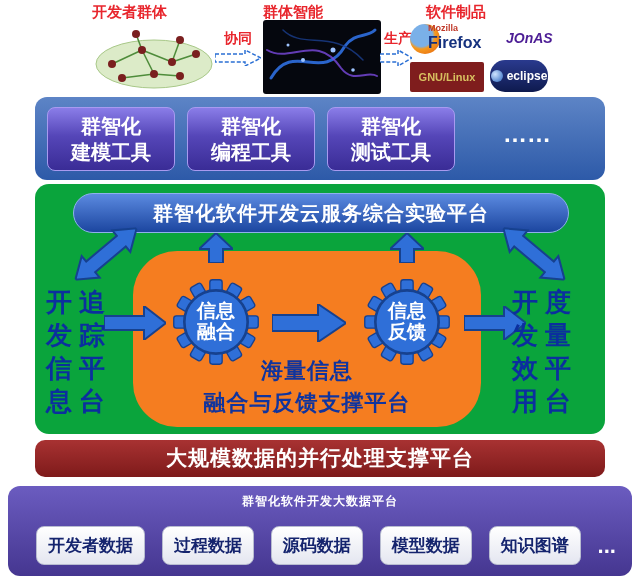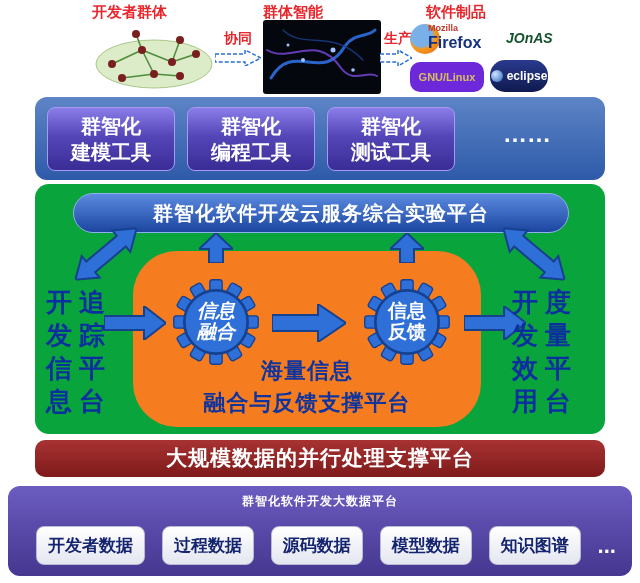--- a/index.html
+++ b/index.html
@@ -29,21 +29,21 @@
   .purple-band{background:linear-gradient(180deg,#6b5cc0,#453690);border-radius:12px;}
   .purple-title{position:absolute;left:0;top:7px;width:100%;text-align:center;color:#ffffff;
                 font-weight:bold;font-size:12px;letter-spacing:1px;}
   .data-row{position:absolute;left:16px;right:16px;top:40px;display:flex;gap:9px;
             align-items:center;justify-content:space-between;padding-left:12px;}
   .data-box{background:linear-gradient(#ffffff,#e4e6f0);border-radius:8px;border:1px solid #b8bcd0;
             color:#15246e;font-weight:bold;font-size:17px;padding:7px 11px;white-space:nowrap;}
   .data-more{color:#ffffff;font-weight:bold;font-size:22px;}
   .firefox-circle{width:30px;height:30px;border-radius:50%;
             background:radial-gradient(circle at 38% 38%,#7ab0e8 0%,#7ab0e8 42%,#f59a1f 52%,#e2590b 100%);}
-  .gnu-box{width:74px;height:30px;background:#6d28d9;border-radius:10px;display:flex;
+  .gnu-box{width:74px;height:30px;background:#7f1d1d;border-radius:2px;display:flex;
            align-items:center;justify-content:center;color:#d8c060;font-weight:bold;font-size:11px;}
   .eclipse-box{width:58px;height:32px;border-radius:15px;display:flex;align-items:center;
            justify-content:center;gap:4px;background:linear-gradient(180deg,#2a3a8e,#0e1a4e);}
   .eclipse-sphere{width:12px;height:12px;border-radius:50%;display:inline-block;
            background:radial-gradient(circle at 35% 35%,#cfe4ff,#5a8ad0 70%,#2a4a8e);}
 </style>
 </head>
 <body>
 
 <div class="canvas">
@@ -124,21 +124,21 @@
   <svg class="abs" style="left:380px;top:50px;" width="32" height="16">
     <polygon points="0,4 18,4 18,0 32,8 18,16 18,12 0,12" fill="#ffffff" stroke="#2a6fd4" stroke-width="1.5" stroke-dasharray="4 2"></polygon>
   </svg>
 
   <div class="abs" style="left:410px;top:18px;width:132px;height:78px;">
     <div class="firefox-circle" style="position:absolute;left:0;top:6px;"></div>
     <div style="position:absolute;left:18px;top:6px;line-height:1.1;">
       <div style="font-size:9px;color:#c03a2a;font-weight:bold;">Mozilla</div>
       <div style="font-size:16px;color:#15317e;font-weight:bold;">Firefox</div>
     </div>
-    <div style="position:absolute;left:96px;top:12px;font-size:14px;font-style:italic;font-weight:bold;color:#14532d;">JOnAS</div>
+    <div style="position:absolute;left:96px;top:12px;font-size:14px;font-style:italic;font-weight:bold;color:#4c1d95;">JOnAS</div>
     <div class="gnu-box" style="position:absolute;left:0;top:44px;">
       <span>GNU/Linux</span>
     </div>
     <div class="eclipse-box" style="position:absolute;left:80px;top:42px;">
       <span class="eclipse-sphere"></span>
       <span style="color:#fff;font-size:12px;font-weight:bold;">eclipse</span>
     </div>
   </div>
 
   <div class="abs tools-band" style="left:35px;top:97px;width:570px;height:83px;"></div>
@@ -179,21 +179,21 @@
   <svg class="abs" style="left:104px;top:306px;" width="62" height="34">
     <polygon points="0,10 40,10 40,0 62,17 40,34 40,24 0,24" fill="#2f6fd8" stroke="#16418f" stroke-width="2"></polygon>
   </svg>
   <svg class="abs" style="left:464px;top:306px;" width="62" height="34">
     <polygon points="0,10 40,10 40,0 62,17 40,34 40,24 0,24" fill="#2f6fd8" stroke="#16418f" stroke-width="2"></polygon>
   </svg>
 
   <svg class="abs" style="left:172px;top:278px;" width="88" height="88" viewBox="0 0 100 100">
       <use href="#gear-shape"></use>
     </svg>
-  <div class="abs gear-label" style="left:194px;top:300px;font-style:italic;">信息融合</div>
+  <div class="abs gear-label" style="left:194px;top:300px;">信息融合</div>
 
   <svg class="abs" style="left:363px;top:278px;" width="88" height="88" viewBox="0 0 100 100">
       <use href="#gear-shape"></use>
     </svg>
   <div class="abs gear-label" style="left:385px;top:300px;">信息反馈</div>
 
   <svg class="abs" style="left:272px;top:304px;" width="74" height="38">
     <polygon points="0,11 46,11 46,0 74,19 46,38 46,27 0,27" fill="#2f6fd8" stroke="#16418f" stroke-width="2"></polygon>
   </svg>
 

